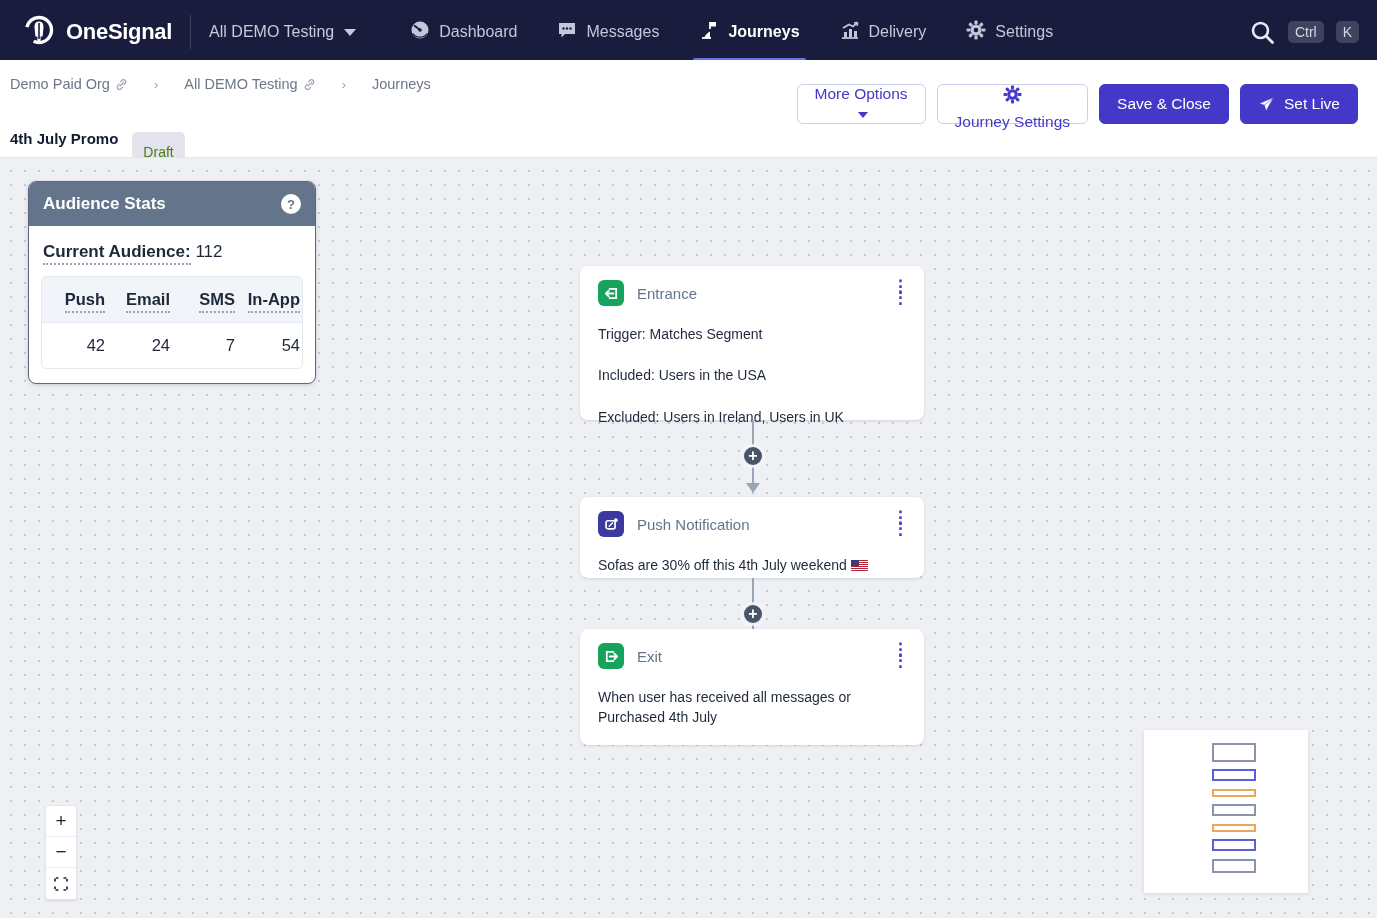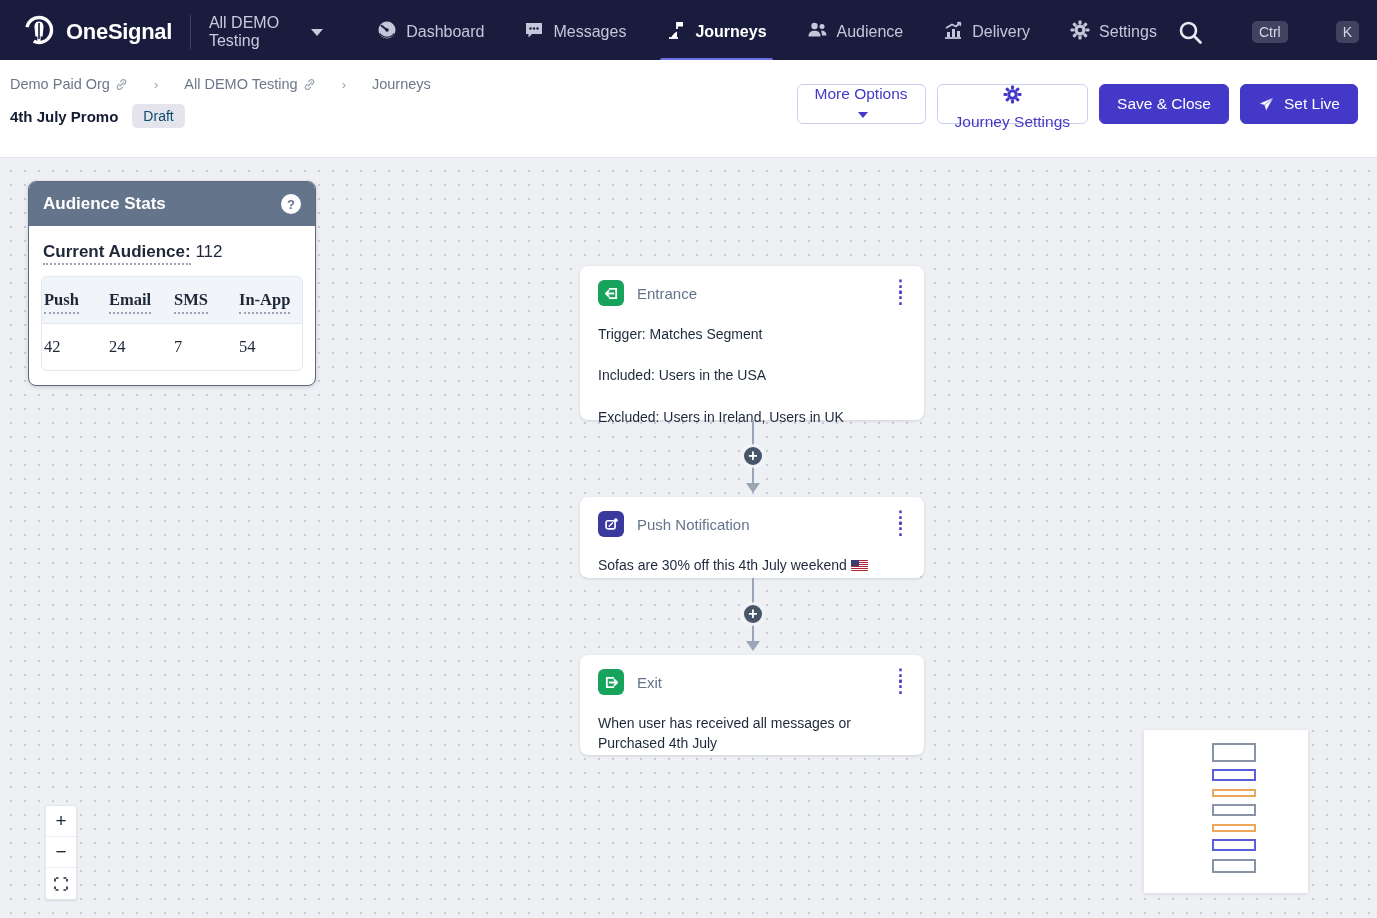--- a/index.html
+++ b/index.html
@@ -15,30 +15,30 @@
   .brand-name { color:#ffffff; font-size:22px; font-weight:bold; letter-spacing:-0.3px; }
   .nav-divider { width:1px; height:34px; background:#3c3f5e; margin:0 18px 0 18px; }
   .app-selector { display:flex; align-items:center; gap:10px; font-size:16px; color:#c7cbdc; cursor:pointer; margin-right:34px; }
   .caret-down { width:0; height:0; border-left:6px solid transparent; border-right:6px solid transparent; border-top:7px solid #c7cbdc; }
   .nav-items { display:flex; align-items:center; height:60px; }
   .nav-item { display:flex; align-items:center; gap:9px; font-size:16px; height:60px; padding:0 20px; position:relative; cursor:pointer; color:#c3c7d9; }
   .nav-item svg { flex:0 0 auto; }
   .nav-item.active { color:#ffffff; font-weight:bold; }
   .nav-item.active::after { content:""; position:absolute; left:14px; right:14px; bottom:0; height:4px; background:#6b70e3; border-radius:2px 2px 0 0; }
   .nav-right { margin-left:auto; display:flex; align-items:center; gap:12px; padding-right:18px; }
-  .kbd { background:#40435f; color:#d4d8e4; border-radius:5px; font-size:14px; padding:3px 7px;margin-left:36px; }
+  .kbd { background:#40435f; color:#d4d8e4; border-radius:5px; font-size:14px; padding:3px 7px; }
 
   
   .page-header { position:absolute; top:60px; left:0; width:1377px; height:98px; background:#ffffff; border-bottom:1px solid #e4e7ee; }
   .breadcrumb { position:absolute; top:16px; left:10px; display:flex; align-items:center; gap:26px; font-size:14.5px; color:#6d7788; }
   .crumb { display:flex; align-items:center; gap:5px; cursor:pointer; }
   .crumb-sep { color:#9aa3b2; font-size:13px; }
   .title-row { position:absolute; top:44px; left:10px; display:flex; align-items:center; gap:14px; }
   .page-title { font-size:15px; font-weight:bold; color:#141c33; }
-  .status-badge { background:#e4e4ec; color:#0c4a6e; font-size:14px; padding:4px 11px; border-radius:5px; }
+  .status-badge { background:#e4e4ec; color:#4d7c0f; font-size:14px; padding:12px 11px; border-radius:5px;margin-top:28px; }
   .header-actions { position:absolute; top:24px; right:19px; display:flex; gap:11px; }
   .btn { height:40px; border-radius:6px; font-size:15.5px; display:flex; align-items:center; gap:9px; padding:0 17px; cursor:pointer; font-family:"Liberation Sans",sans-serif; }
   .btn-outline { background:#ffffff; border:1px solid #c9cdee; color:#4438c8;flex-direction:column; }
   .btn-filled { background:#4438c8; border:1px solid #4438c8; color:#ffffff; }
   .caret-sm { width:0; height:0; border-left:5px solid transparent; border-right:5px solid transparent; border-top:6px solid #4438c8; margin-left:3px; }
 
   
   .canvas {
     position:absolute; top:158px; left:0; width:1377px; height:760px;
     background-color:#eef0f4;
@@ -49,21 +49,21 @@
   
   .stats-panel { position:absolute; left:28px; top:23px; width:288px; background:#ffffff; border:1px solid #5e6a7c; border-radius:8px; overflow:hidden; box-shadow:0 1px 4px rgba(20,30,60,.18); }
   .stats-header { background:#64748b; color:#ffffff; height:44px; display:flex; align-items:center; justify-content:space-between; padding:0 14px; font-size:17px; font-weight:bold; }
   .help-circle { width:20px; height:20px; background:#ffffff; color:#64748b; border-radius:50%; font-size:13px; font-weight:bold; display:flex; align-items:center; justify-content:center; cursor:pointer; }
   .stats-body { padding:12px 12px 14px 12px; }
   .current-aud { font-size:17px; color:#1d2839; margin:4px 0 14px 2px; }
   .current-aud b { border-bottom:2px dotted #9aa3b2; padding-bottom:2px; }
   .stats-table { border:1px solid #e2e8f0; border-radius:6px; overflow:hidden; }
   .stats-row { display:flex; }
   .stats-row.head { background:#f1f5f9; border-bottom:1px solid #e2e8f0; }
-  .stats-cell { flex:1; text-align:left; padding:13px 2px; font-size:16.5px; color:#1d2839;font-family:Liberation Serif, serif; }
+  .stats-cell { flex:1; text-align:right; padding:13px 2px; font-size:16.5px; color:#1d2839; }
   .stats-row.head .stats-cell { font-weight:bold; }
   .stats-row.head .stats-cell span { border-bottom:2px dotted #9aa3b2; padding-bottom:3px; }
 
   
   .node { position:absolute; left:580px; width:344px; background:#ffffff; border-radius:8px; box-shadow:0 1px 3px rgba(20,30,60,.14); }
   .node-head { display:flex; align-items:center; gap:13px; padding:14px 16px 0 18px; }
   .node-icon { width:26px; height:26px; border-radius:6px; display:flex; align-items:center; justify-content:center; }
   .node-icon.green { background:#17a35c; }
   .node-icon.indigo { background:#3a3a9e; }
   .node-title { font-size:15px; color:#64748b; }
@@ -143,31 +143,20 @@
     <div class="nav-item active">
       <span>
         <svg width="20" height="20" viewBox="0 0 20 20">
             <path d="M11 2 L11 9" stroke="#ffffff" stroke-width="1.8"></path>
             <path d="M11 2 h6 v4.5 h-6 Z" fill="#ffffff"></path>
             <path d="M11 18 L5 18 C7 14 9.5 12 11 11.5 Z" fill="#ffffff"></path>
             <path d="M3 18 h9" stroke="#ffffff" stroke-width="1.8"></path>
           </svg>
       </span>
       <span>Journeys</span>
-    </div>
-    <div class="nav-item">
-      <span>
-        <svg width="21" height="20" viewBox="0 0 21 20">
-            <circle cx="7.5" cy="6" r="3.2" fill="#c3c7d9"></circle>
-            <path d="M1.5 16.5 C1.5 12.5 4 10.8 7.5 10.8 C11 10.8 13.5 12.5 13.5 16.5 Z" fill="#c3c7d9"></path>
-            <circle cx="15" cy="6.5" r="2.5" fill="#c3c7d9"></circle>
-            <path d="M14.2 10.5 C17.5 10.5 19.5 12.3 19.5 15.5 L15 15.5" fill="#c3c7d9"></path>
-          </svg>
-      </span>
-      <span>Audience</span>
     </div>
     <div class="nav-item">
       <span>
         <svg width="20" height="20" viewBox="0 0 20 20">
             <path d="M2 18 h16" stroke="#c3c7d9" stroke-width="1.8"></path>
             <rect x="4" y="12" width="3" height="5" fill="#c3c7d9"></rect>
             <rect x="9" y="9" width="3" height="8" fill="#c3c7d9"></rect>
             <rect x="14" y="11" width="3" height="6" fill="#c3c7d9"></rect>
             <path d="M3 8 L9 4.5 L13 6.5 L17.5 2.5" stroke="#c3c7d9" stroke-width="1.8" fill="none"></path>
             <path d="M17.5 2.5 l-3.4 0.4 M17.5 2.5 l-0.3 3.4" stroke="#c3c7d9" stroke-width="1.6"></path>
@@ -337,21 +326,21 @@
     </div>
     <div class="node-body">
       <div class="nline"><span>Sofas are 30% off this 4th July weekend</span><span class="flag-us"></span></div>
     </div>
   </div>
 
   <div class="vline" style="top:420px; height:66px;"></div>
   <div class="arrow-head" style="top:483px;"></div>
   <div class="plus-circle" style="top:445px;">+</div>
 
-  <div class="node" style="top:497px; height:100px;">
+  <div class="node" style="top:471px; height:116px;">
     <div class="node-head">
       <span class="node-icon green">
         <svg width="15" height="15" viewBox="0 0 16 16">
             <path d="M10 3 H3 v10 h7" fill="none" stroke="#ffffff" stroke-width="1.9" stroke-linecap="round"></path>
             <path d="M6 8 h8 M11 5 L14 8 L11 11" fill="none" stroke="#ffffff" stroke-width="1.9" stroke-linecap="round" stroke-linejoin="round"></path>
           </svg>
       </span>
       <span class="node-title">Exit</span>
       <span class="kebab">⋮<br>⋮</span>
     </div>

